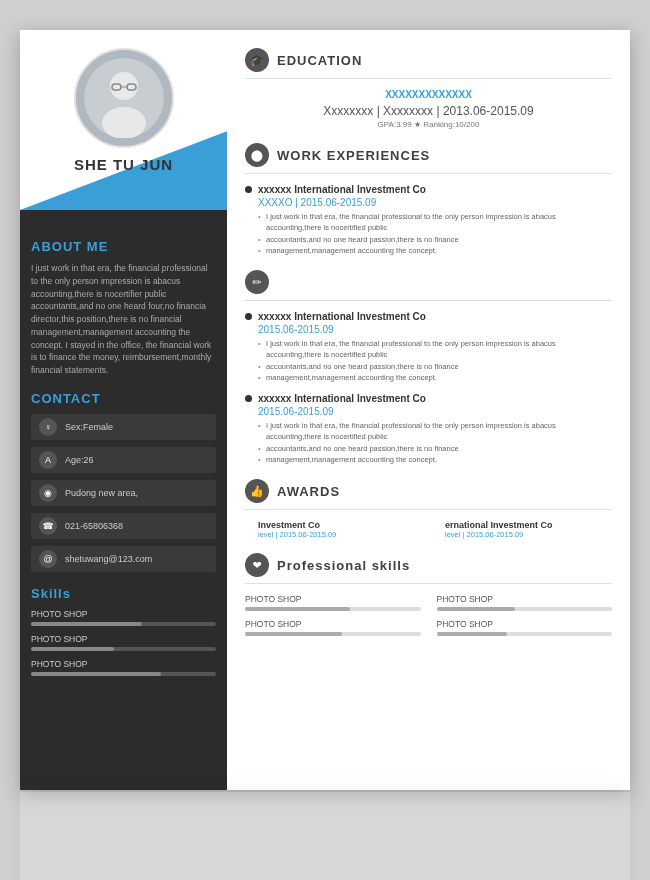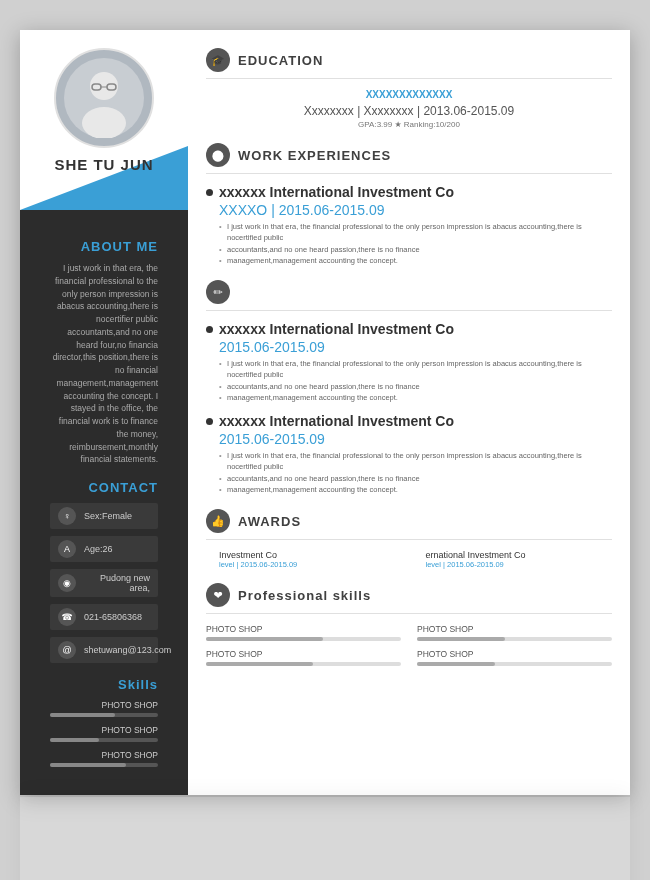--- a/index.html
+++ b/index.html
@@ -17,21 +17,21 @@
     }
     .resume-card {
       background: #fff;
       box-shadow: 0 4px 20px rgba(0,0,0,0.25);
       display: flex;
       width: 100%;
       min-height: 760px;
     }
     
     .sidebar {
-      width: 168px;
+      width: 207px;
       background: #2c2c2c;
       flex-shrink: 0;
       position: relative;
       overflow: hidden;
     }
     .sidebar-top {
       background: #fff;
       position: relative;
       height: 180px;
     }
@@ -72,22 +72,21 @@
       position: relative;
       z-index: 2;
     }
     .name-text {
       font-size: 15px;
       font-weight: bold;
       color: #333;
       letter-spacing: 1px;
     }
     .sidebar-content {
-      padding: 15px 30px 20px;
-      text-align: right;
+      padding: 15px 11px 20px;
     }
     .section-label-dark {
       color: #3a9fd6;
       font-size: 13px;
       font-weight: bold;
       letter-spacing: 1px;
       margin-bottom: 8px;
       margin-top: 14px;
     }
     .about-text {
@@ -187,38 +186,38 @@
     .edu-gpa {
       font-size: 8px;
       color: #777;
       text-align: center;
       margin-bottom: 10px;
     }
     .work-entry {
       margin-bottom: 10px;
     }
     .entry-title {
-      font-size: 14px;
+      font-size: 10px;
       font-weight: bold;
       color: #333;
       margin-bottom: 2px;
       display: flex;
       align-items: center;
     }
     .bullet-dot {
       width: 7px;
       height: 7px;
       border-radius: 50%;
       background: #333;
       margin-right: 6px;
       flex-shrink: 0;
     }
     .entry-date {
       color: #3a9fd6;
-      font-size: 14px;
+      font-size: 10px;
       margin-bottom: 3px;
       margin-left: 13px;
     }
     .entry-bullets {
       margin-left: 13px;
     }
     .entry-bullet {
       font-size: 7.5px;
       color: #666;
       line-height: 1.5;
@@ -236,21 +235,21 @@
       display: flex;
       gap: 20px;
       margin-left: 13px;
     }
     .award-item {
       flex: 1;
     }
     .award-title {
       font-size: 9px;
       color: #333;
-      font-weight: normal;
+      font-weight: bold;
     }
     .award-date {
       font-size: 7.5px;
       color: #3a9fd6;
     }
     .pro-skills-grid {
       display: grid;
       grid-template-columns: 1fr 1fr;
       gap: 8px 16px;
       margin-top: 6px;

